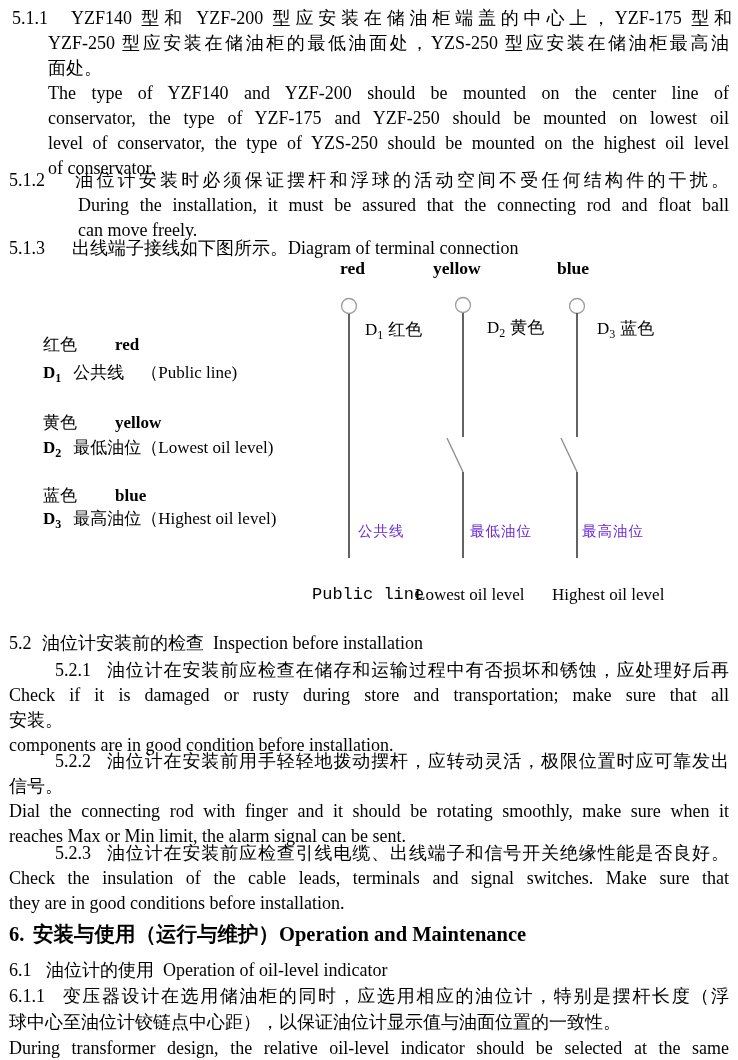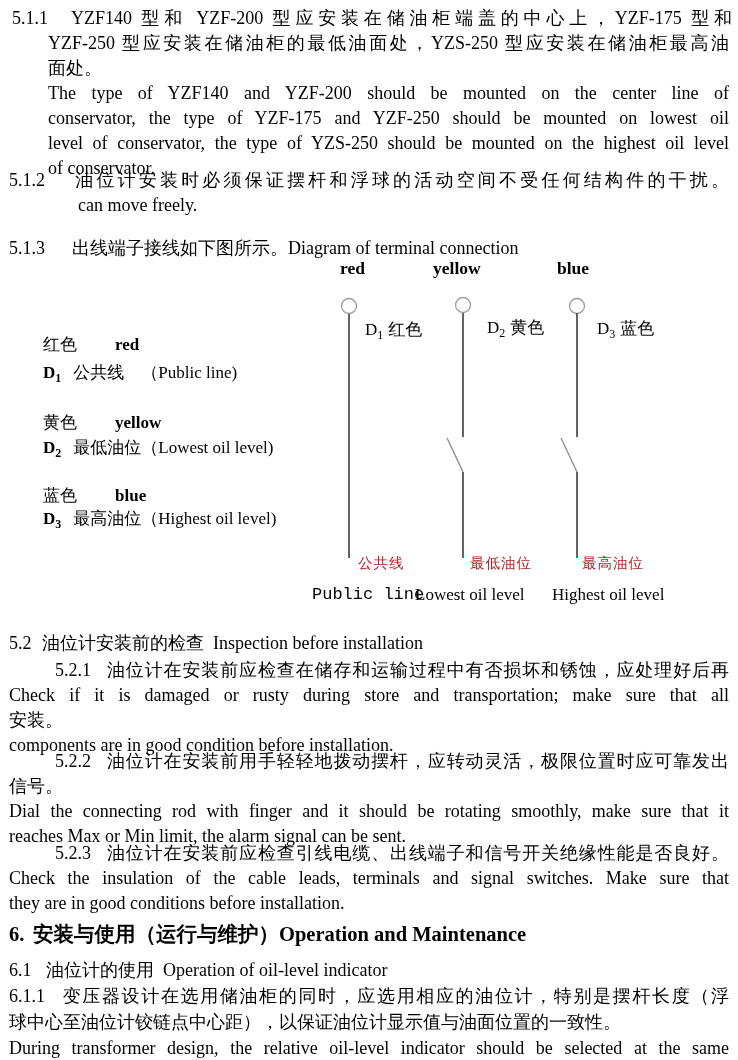--- a/index.html
+++ b/index.html
@@ -31,21 +31,21 @@
   
   .diagram { position:absolute; top:250px; left:0; width:738px; height:372px; }
   .diagram svg { position:absolute; top:0; left:0; }
   .clr { position:absolute; top:8px; font-weight:bold; font-size:17.5px; }
   .clr-red { left:340px; } .clr-yellow { left:433px; } .clr-blue { left:557px; }
   .term { position:absolute; font-size:17px; }
   .term-1 { left:365px; top:68px; } .term-2 { left:487px; top:66px; } .term-3 { left:597px; top:67px; }
   .term .lbl { margin-left:5px; }
   sub { font-size:11px; }
   .lg-d sub, .term sub { font-size:12px; }
-  .wire-cn { position:absolute; top:272px; font-size:14.5px; color:#b91c1c; letter-spacing:1px;margin-top:32px; }
+  .wire-cn { position:absolute; top:272px; font-size:14.5px; color:#6d28d9; letter-spacing:1px; }
   .wire-cn-1 { left:358px; } .wire-cn-2 { left:470px; } .wire-cn-3 { left:582px; }
   .wire-en { position:absolute; top:335px; font-size:17px; }
   .wire-en-1 { left:312px;font-family:Liberation Mono, monospace; } .wire-en-2 { left:415px; } .wire-en-3 { left:552px; }
 
   
   .lg-row { position:absolute; left:43px; font-size:17px; }
   .lg-row-1 { top:83px; } .lg-row-2 { top:111px; }
   .lg-row-3 { top:161px; } .lg-row-4 { top:186px; }
   .lg-row-5 { top:234px; } .lg-row-6 { top:257px; }
   .lg-en { margin-left:38px; font-weight:bold; }
@@ -82,20 +82,21 @@
     <div class="ln just">YZF-250 型应安装在储油柜的最低油面处，YZS-250 型应安装在储油柜最高油</div>
     <div class="ln">面处。</div>
     <div class="ln just">The type of YZF140 and YZF-200 should be mounted on the center line of</div>
     <div class="ln just">conservator, the type of YZF-175 and YZF-250 should be mounted on lowest oil</div>
     <div class="ln just">level of conservator, the type of YZS-250 should be mounted on the highest oil level</div>
     <div class="ln">of conservator.</div>
   </div>
 
   <div class="blk s512">
     <div class="ln just"><span class="num">5.1.2</span><span>油位计安装时必须保证摆杆和浮球的活动空间不受任何结构件的干扰。</span></div>
+    <div class="ln just">During the installation, it must be assured that the connecting rod and float ball</div>
     <div class="ln">can move freely.</div>
   </div>
 
   <div class="blk s513">
     <div class="ln"><span class="num">5.1.3</span><span>出线端子接线如下图所示。Diagram of terminal connection</span></div>
   </div>
 
   <div class="diagram">
 
     <svg width="738" height="372" viewBox="0 0 738 372">
@@ -145,21 +146,21 @@
   <div class="blk s521">
     <div class="ln just"><span class="num">5.2.1</span><span>油位计在安装前应检查在储存和运输过程中有否损坏和锈蚀，应处理好后再</span></div>
     <div class="ln just">Check if it is damaged or rusty during store and transportation; make sure that all</div>
     <div class="ln">安装。</div>
     <div class="ln">components are in good condition before installation.</div>
   </div>
 
   <div class="blk s522">
     <div class="ln just"><span class="num">5.2.2</span><span>油位计在安装前用手轻轻地拨动摆杆，应转动灵活，极限位置时应可靠发出</span></div>
     <div class="ln">信号。</div>
-    <div class="ln just">Dial the connecting rod with finger and it should be rotating smoothly, make sure that it</div>
+    <div class="ln just">Dial the connecting rod with finger and it should be rotating smoothly, make sure when it</div>
     <div class="ln">reaches Max or Min limit, the alarm signal can be sent.</div>
   </div>
 
   <div class="blk s523">
     <div class="ln just"><span class="num">5.2.3</span><span>油位计在安装前应检查引线电缆、出线端子和信号开关绝缘性能是否良好。</span></div>
     <div class="ln just">Check the insulation of the cable leads, terminals and signal switches. Make sure that</div>
     <div class="ln">they are in good conditions before installation.</div>
   </div>
 
   <div class="blk h6">

